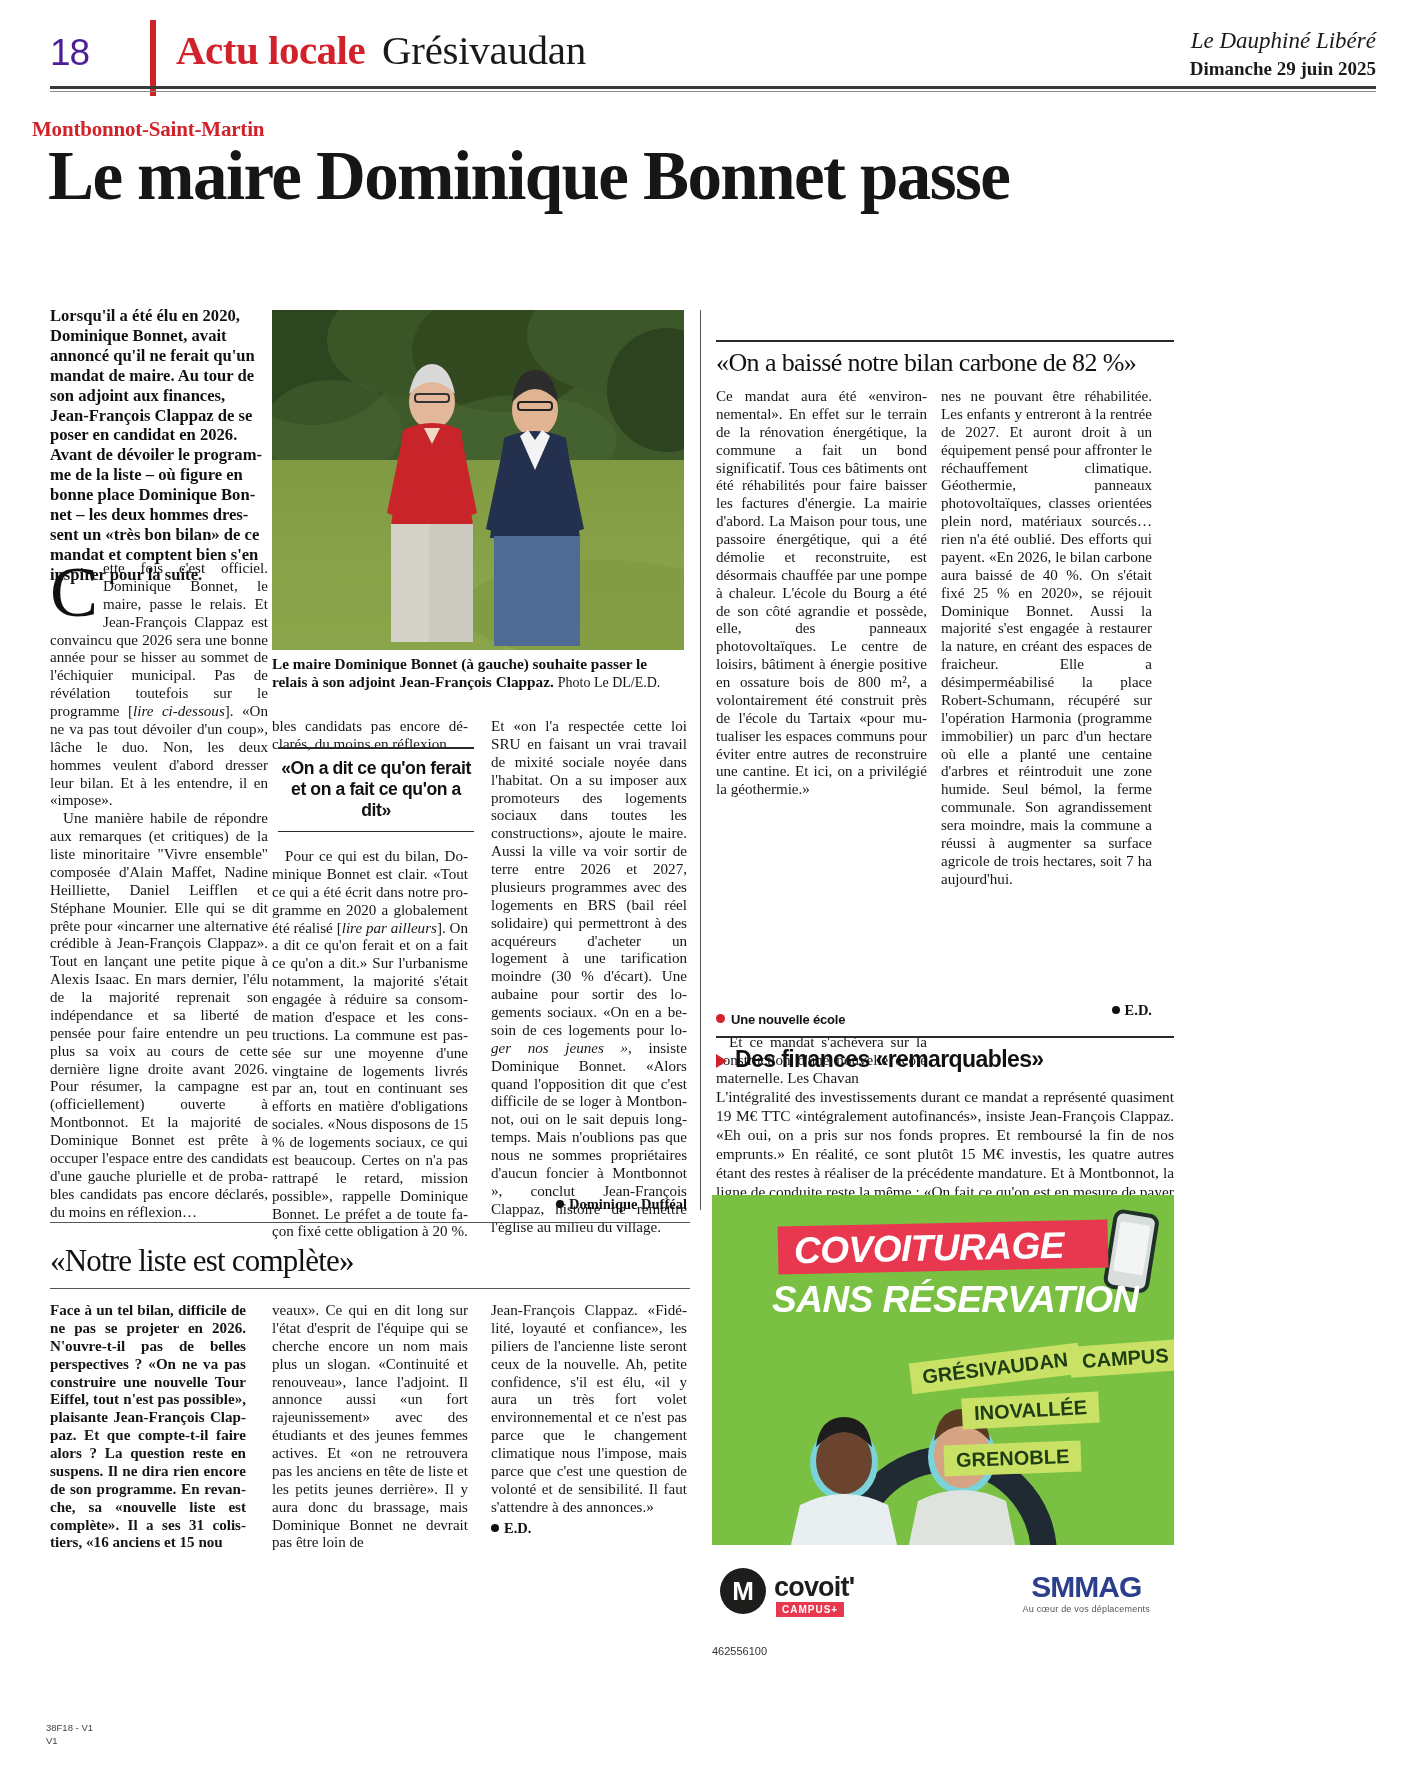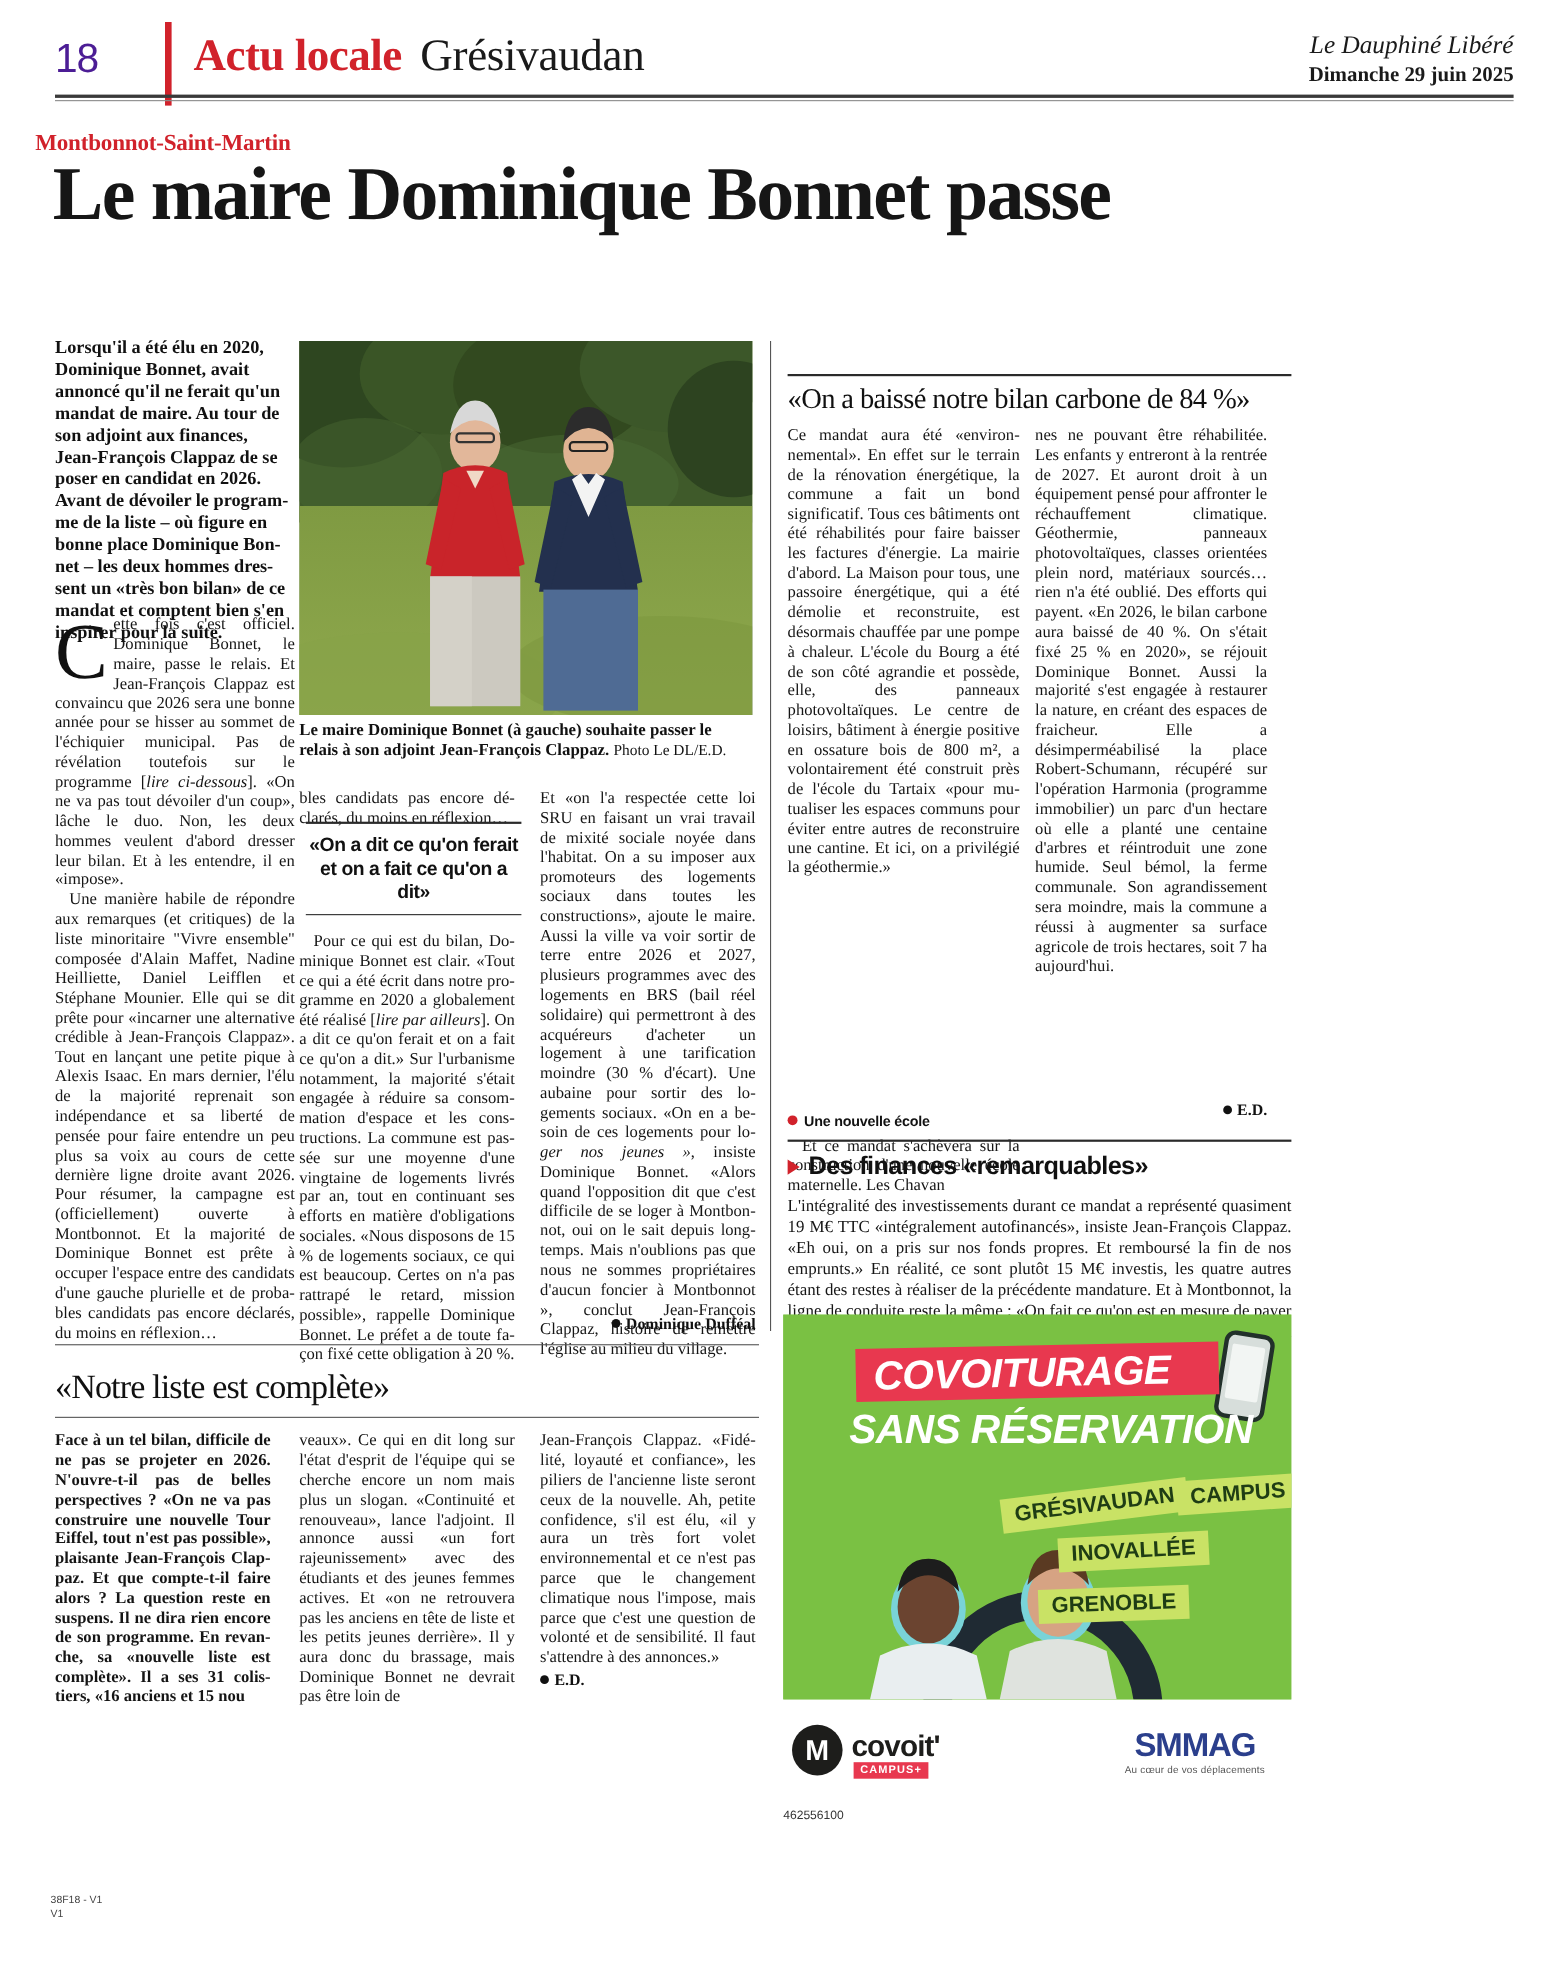--- a/index.html
+++ b/index.html
@@ -185,21 +185,21 @@
   <div class="col" style="left:491px;top:718px;width:196px;">
     <p class="noind"><span>Et «on l'a respectée cette loi SRU en faisant un vrai travail de mixité sociale noyée dans l'ha­bitat. On a su imposer aux pro­moteurs des logements sociaux dans toutes les constructions», ajoute le maire. Aussi la ville va voir sortir de terre entre 2026 et 2027, plusieurs programmes avec des logements en BRS (bail réel solidaire) qui permet­tront à des acquéreurs d'ache­ter un logement à une tarifica­tion moindre (30 % d'écart). Une aubaine pour sortir des lo­gements sociaux. «On en a be­soin de ces logements pour lo­</span><span class="ital">ger nos jeunes »</span><span>, insiste Dominique Bonnet. «Alors quand l'opposition dit que c'est difficile de se loger à Montbon­not, oui on le sait depuis long­temps. Mais n'oublions pas que nous ne sommes propriétaires d'aucun foncier à Montbon­not », conclut Jean-François Clappaz, histoire de remettre l'église au milieu du village.</span></p>
   </div>
   <div class="sig" style="position:absolute;left:491px;top:1196px;width:196px;text-align:right;">
     <span class="dot"></span><span>Dominique Dufféal</span>
   </div>
 
   <div class="vrule" style="left:700px;top:310px;width:1px;height:900px;"></div>
 
   <div class="sec-rule" style="left:716px;top:340px;width:458px;"></div>
-  <div class="sec-title" style="left:716px;top:348px;">«On a baissé notre bilan carbone de 84 %»</div>
+  <div class="sec-title" style="left:716px;top:348px;">«On a baissé notre bilan carbone de 82 %»</div>
 
   <div class="col" style="left:716px;top:388px;width:211px;">
     <p class="noind">Ce mandat aura été «environ­nemental». En effet sur le terrain de la rénovation éner­gétique, la commune a fait un bond significatif. Tous ces bâtiments ont été réhabilités pour faire baisser les factures d'énergie. La mairie d'abord. La Maison pour tous, une passoire énergétique, qui a été démolie et reconstruite, est désormais chauffée par une pompe à chaleur. L'école du Bourg a été de son côté agran­die et possède, elle, des pan­neaux photovoltaïques. Le centre de loisirs, bâtiment à énergie positive en ossature bois de 800 m², a volontaire­ment été construit près de l'école du Tartaix «pour mu­tualiser les espaces communs pour éviter entre autres de reconstruire une cantine. Et ici, on a privilégié la géother­mie.»</p>
   </div>
   <div class="subhead" style="left:716px;top:1012px;width:211px;">
     <span class="bullet-red"></span><span>Une nouvelle école</span>
   </div>
   <div class="col" style="left:716px;top:1034px;width:211px;">
     <p>Et ce mandat s'achèvera sur la construction d'une nouvelle école maternelle. Les Chavan­</p>
   </div>

